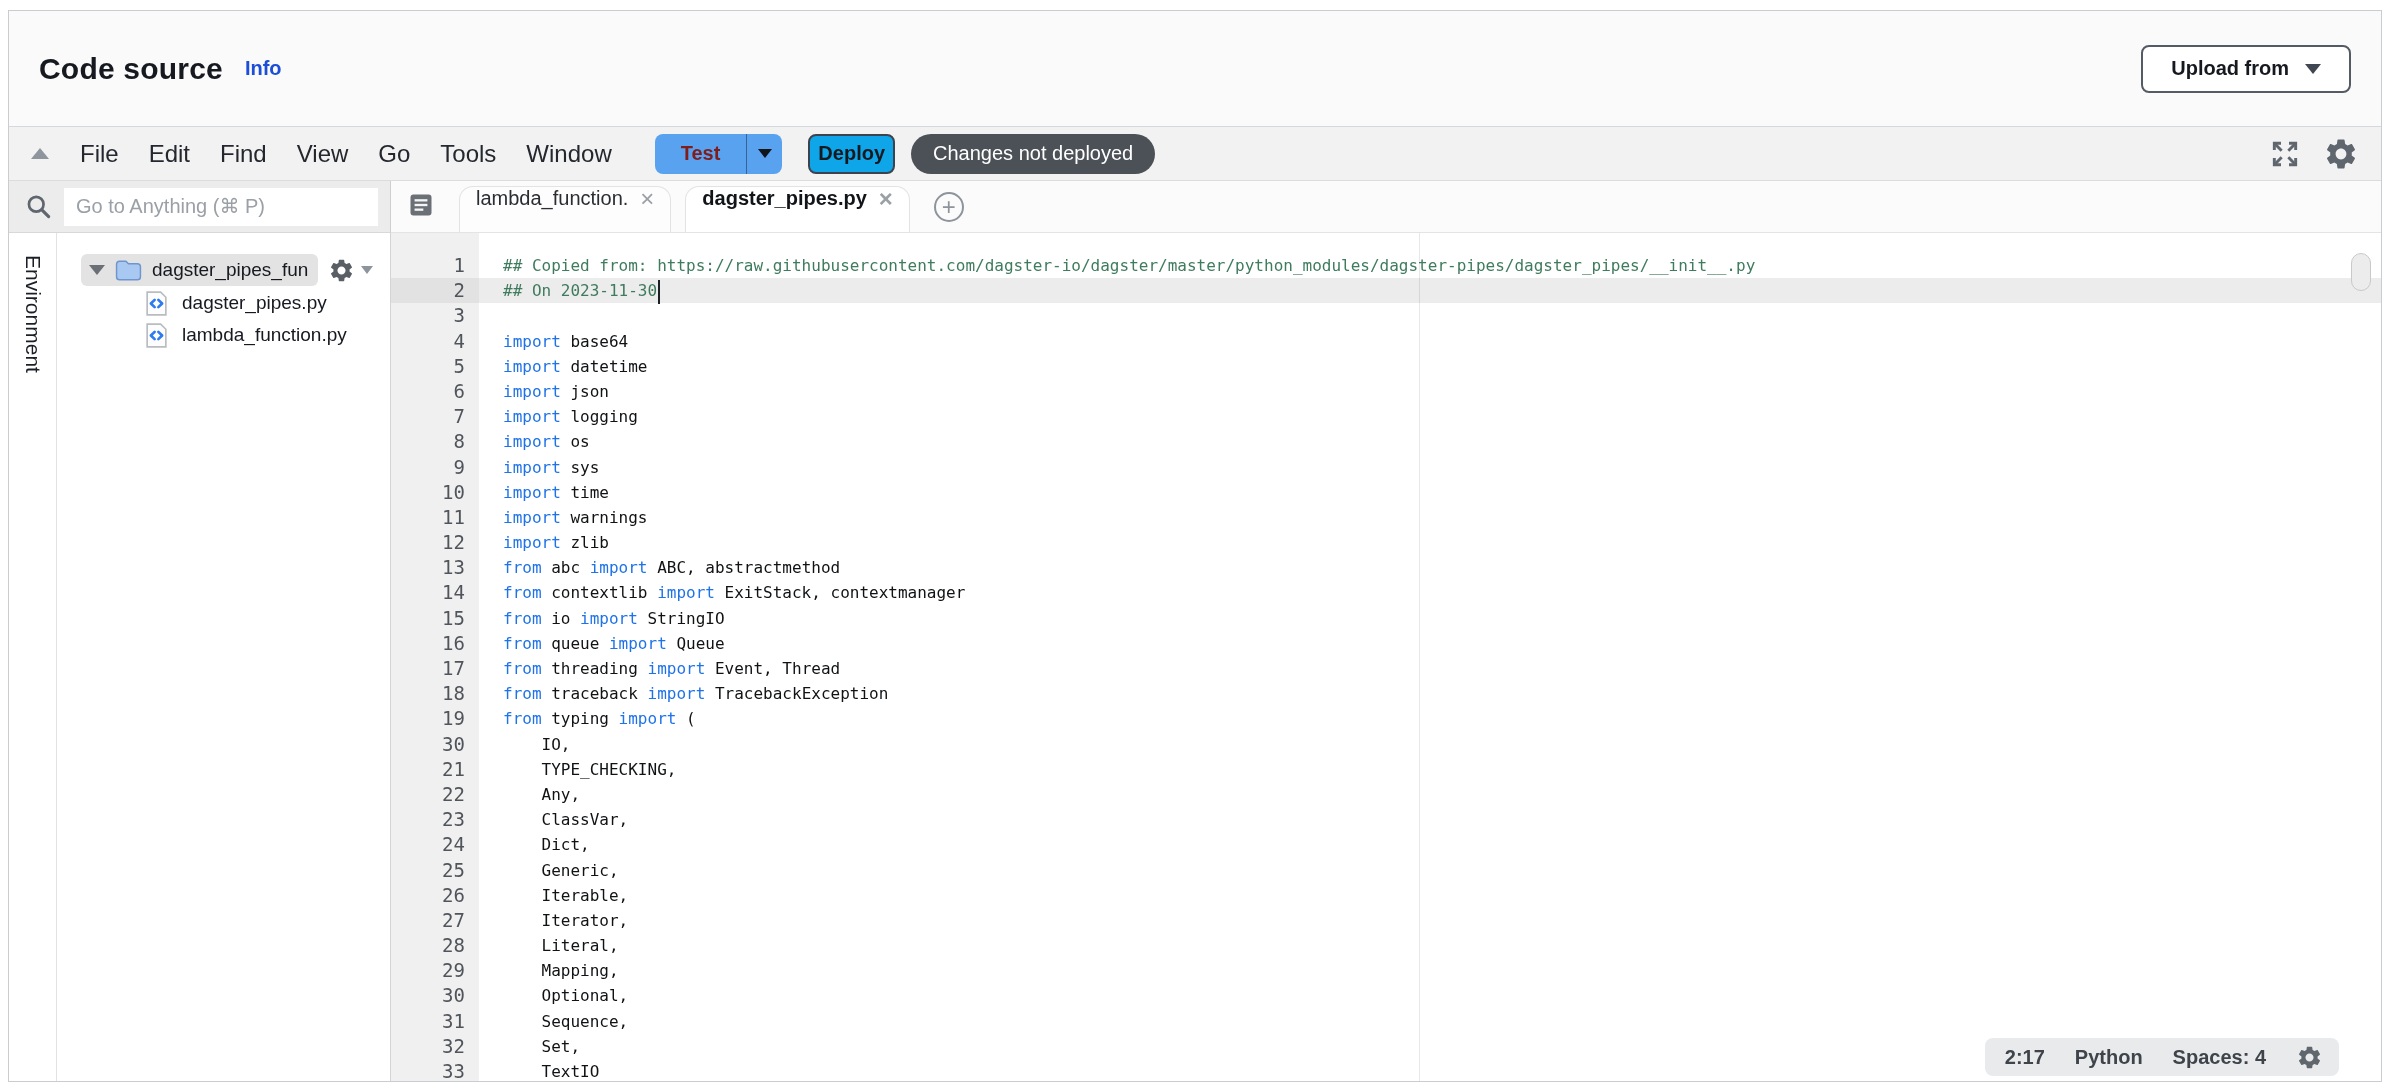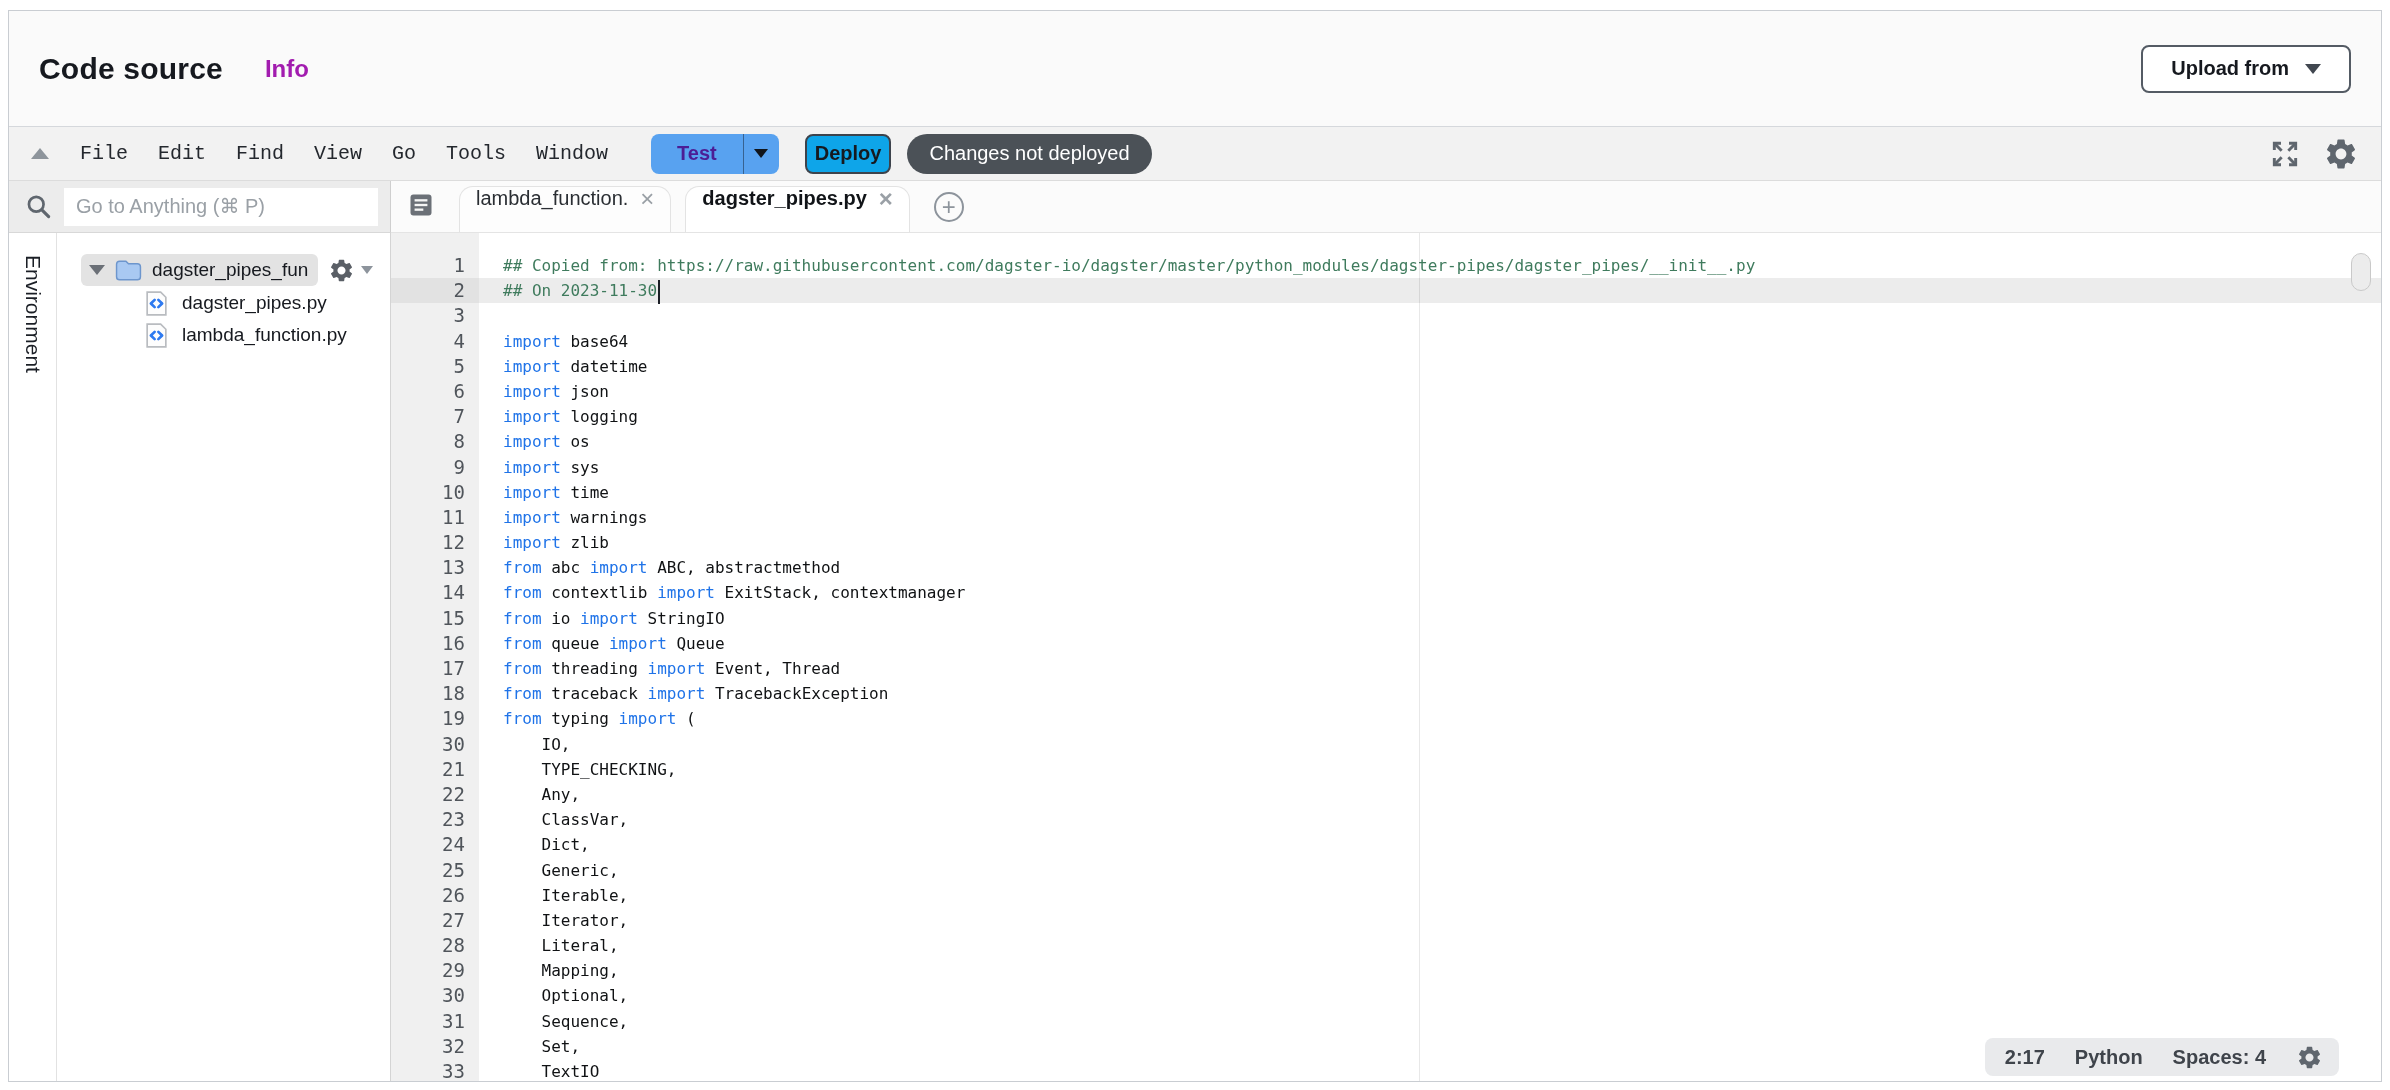--- a/index.html
+++ b/index.html
@@ -3,30 +3,30 @@
 <meta charset="utf-8">
 <style>
   * { margin:0; padding:0; box-sizing:border-box; }
   html,body { width:2390px; height:1090px; background:#fff; font-family:"Liberation Sans","DejaVu Sans",sans-serif; color:#16191f; }
   .page { position:relative; width:2390px; height:1090px; background:#fff; overflow:hidden;border-radius:20px; }
   .panel { position:absolute; left:8px; top:10px; width:2374px; height:1072px; border:1px solid #c9cdd2; background:#fff; }
 
   
   .panel-header { position:absolute; left:0; top:0; width:100%; height:116px; background:#fafafa; border-bottom:1px solid #d5d8dc; display:flex; align-items:center; padding:0 30px; }
   .page-title { font-size:30px; font-weight:bold; letter-spacing:.2px; }
-  .info-link { margin-left:42px; font-size:24px; font-weight:bold; color:#a21caf; cursor:pointer; }
+  .info-link { margin-left:22px; font-size:20px; font-weight:bold; color:#1d4ed8; cursor:pointer; }
   .upload-btn { margin-left:auto; height:48px; padding:0 28px; background:#fff; border:2px solid #545b64; border-radius:8px; display:flex; align-items:center; gap:16px; font-size:20px; font-weight:bold; color:#16191f; cursor:pointer; }
   .caret-down-solid { width:0; height:0; border-left:8px solid transparent; border-right:8px solid transparent; border-top:10px solid #414750; display:inline-block; }
 
   
   .menubar { position:absolute; left:0; top:116px; width:100%; height:54px; background:#f2f2f2; border-bottom:1px solid #dcdcdc; display:flex; align-items:center; padding:0 22px; }
   .collapse-tri { width:0; height:0; border-left:9px solid transparent; border-right:9px solid transparent; border-bottom:11px solid #8e959c; margin-right:16px; }
-  .menu-item { font-size:20px; color:#24282e; padding:0 15px; cursor:pointer;font-family:Liberation Mono, monospace; }
+  .menu-item { font-size:24px; color:#24282e; padding:0 15px; cursor:pointer; }
   .test-split { display:flex; height:40px; margin-left:28px; border-radius:8px; overflow:hidden; cursor:pointer; }
-  .test-main { background:#58a2f0; color:#4c1d95; font-size:20px; font-weight:bold; display:flex; align-items:center; padding:0 26px; }
+  .test-main { background:#58a2f0; color:#7f1d1d; font-size:20px; font-weight:bold; display:flex; align-items:center; padding:0 26px; }
   .test-arrow { background:#58a2f0; border-left:1px solid rgba(16,21,28,.45); width:36px; display:flex; align-items:center; justify-content:center; }
   .test-arrow .tri { width:0; height:0; border-left:7px solid transparent; border-right:7px solid transparent; border-top:9px solid #10151c; }
   .deploy-btn { margin-left:26px; height:40px; padding:0 8px; background:#0ea5e9; border:2px solid #3d434c; border-radius:8px; font-size:20px; font-weight:bold; color:#16191f; display:flex; align-items:center; cursor:pointer; }
   .status-badge { margin-left:16px; height:40px; padding:0 22px; background:#4b5157; border-radius:20px; color:#fff; font-size:20px; display:flex; align-items:center; }
   .menubar-right { margin-left:auto; display:flex; align-items:center; gap:22px; }
   .icon-btn { color:#5f666e; cursor:pointer; display:flex; align-items:center; }
 
   
   .toprow { position:absolute; left:0; top:170px; width:100%; height:52px; display:flex; }
   .search-row { width:382px; height:100%; background:#ececec; border-right:1px solid #cfcfcf; border-bottom:1px solid #d8d8d8; display:flex; align-items:center; padding:0 12px 0 16px; gap:12px; }

